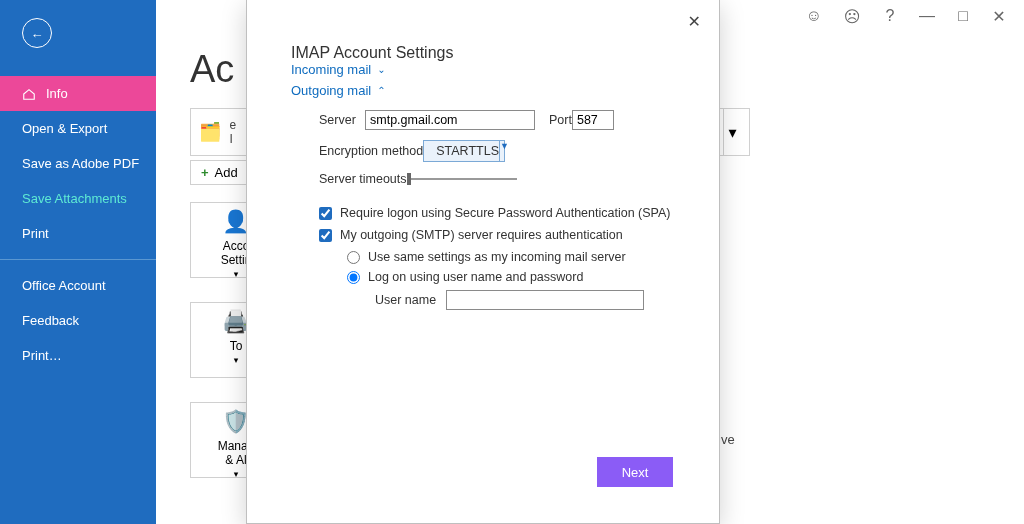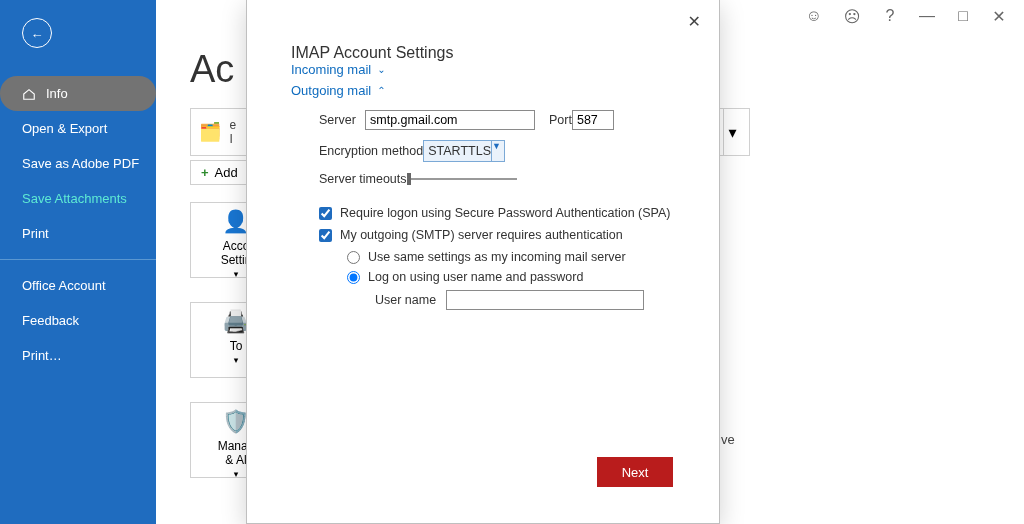--- a/index.html
+++ b/index.html
@@ -7,21 +7,21 @@
 
   
   .titlebar { position: absolute; top: 0; right: 0; height: 32px; display: flex; align-items: center; gap: 22px; padding-right: 18px; }
   .titlebar .icon { width:16px; height:16px; display:flex; align-items:center; justify-content:center; color:#666; cursor:default; }
   .titlebar .win-ctrl { width:14px; height:14px; }
 
   
   .sidebar { position:absolute; left:0; top:0; width:156px; height:524px; background:#1f6cbf; color:#fff; font-size:13px; }
   .back-circle { width:30px; height:30px; border:1.5px solid #fff; border-radius:50%; display:flex; align-items:center; justify-content:center; margin:18px 0 28px 22px; cursor:pointer; }
   .nav-item { padding:10px 0 10px 22px; display:flex; align-items:center; gap:10px; cursor:pointer; }
-  .nav-item.selected { background:#737373;border-radius:17px; }
+  .nav-item.selected { background:#ec4899; }
   .nav-item.disabled { color:#5eead4; cursor:default;}
   .nav-sep { height:1px; background:#5a97d1; margin:8px 0;}
   .home-icon{ width:14px; height:14px; }
 
   
   .bg-heading { position:absolute; left:190px; top:48px; font-size:38px; color:#333; font-weight:300;}
   .bg-card { position:absolute; left:190px; border:1px solid #d0d0d0; background:#fff; }
   .card1 { top:108px; width:560px; height:48px; display:flex; align-items:center; padding:0 8px; gap:8px;}
   .card1 .dd { width:18px; height:46px; border-left:1px solid #d0d0d0; margin-left:auto; display:flex; align-items:center; justify-content:center;}
   .add-btn { position:absolute; left:190px; top:160px; border:1px solid #d0d0d0; padding:4px 10px; font-size:13px; display:flex; align-items:center; gap:6px; cursor:pointer; background:#fff;}
@@ -36,31 +36,31 @@
   .section-link { font-size:13px; color:#0f6cbf; margin-left:44px; display:flex; align-items:center; gap:6px; cursor:pointer;text-align:right;}
   .section-link:first-of-type{ margin-top:48px;}
   .chev{ font-size:10px;}
   .form { margin-left:72px; margin-top:12px; font-size:12.5px; color:#333;}
   .row{ display:flex; align-items:center; gap:0; margin-bottom:10px;}
   .lbl{ min-width:46px;}
   .lbl-wide{ min-width:104px;}
   input.text{ border:1px solid #8a8a8a; height:20px; padding:0 4px; font-size:12.5px;}
   .server-in{ width:170px;}
   .port-in{ width:42px; text-align:left;}
-  .dd-enc{ border:1px solid #7ba9d6; background:#eaf2fb; height:22px; width:82px; display:flex; align-items:center; justify-content:space-between; padding:0 4px; cursor:pointer;}
+  .dd-enc{ border:1px solid #7ba9d6; background:#eaf2fb; height:22px; width:82px; display:flex; align-items:center; justify-content:space-between; padding:0 12px; cursor:pointer;}
   .dd-enc .caret{ width:14px; height:20px; border-left:1px solid #7ba9d6; text-align:center; font-size:9px; color:#1f6cbf;}
   .slider-track{ width:110px; height:2px; background:#999; position:relative;}
   .slider-thumb{ position:absolute; left:0; top:-5px; width:4px; height:12px; background:#666;}
   .chk{ display:flex; align-items:center; gap:8px; margin-bottom:8px;}
   .chk input{ accent-color:#1f6cbf;}
   .radio-grp{ margin-left:28px;}
   .radio{ display:flex; align-items:center; gap:8px; margin-bottom:6px;}
   .uname-row{ margin-left:28px; display:flex; align-items:center; gap:10px;}
   .uname-in{ width:198px;}
-  .next-btn{ position:absolute; right:46px; bottom:36px; background:#b91c1c; color:#fff; border:none; width:76px; height:30px; font-size:13px; cursor:pointer;}
+  .next-btn{ position:absolute; right:46px; bottom:36px; background:#8b5cf6; color:#fff; border:none; width:76px; height:30px; font-size:13px; cursor:pointer;}
 </style>
 </head>
 <body>
 
 <div class="titlebar">
   <span class="icon">☺</span>
   <span class="icon">☹</span>
   <span class="icon">?</span>
   <span class="icon win-ctrl">—</span>
   <span class="icon win-ctrl">□</span>

